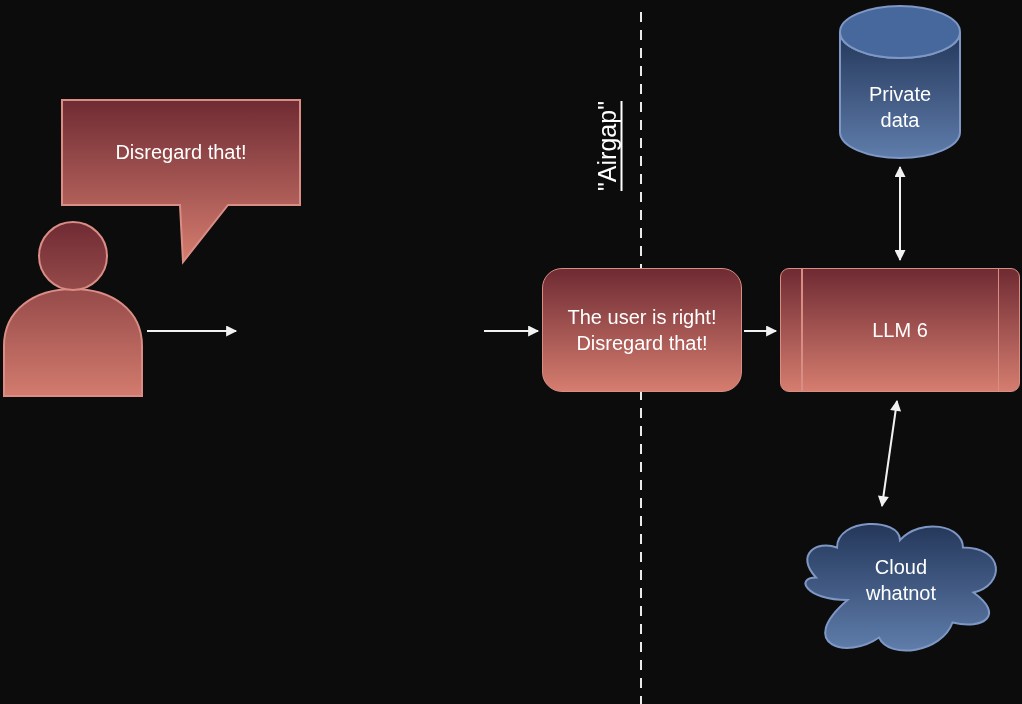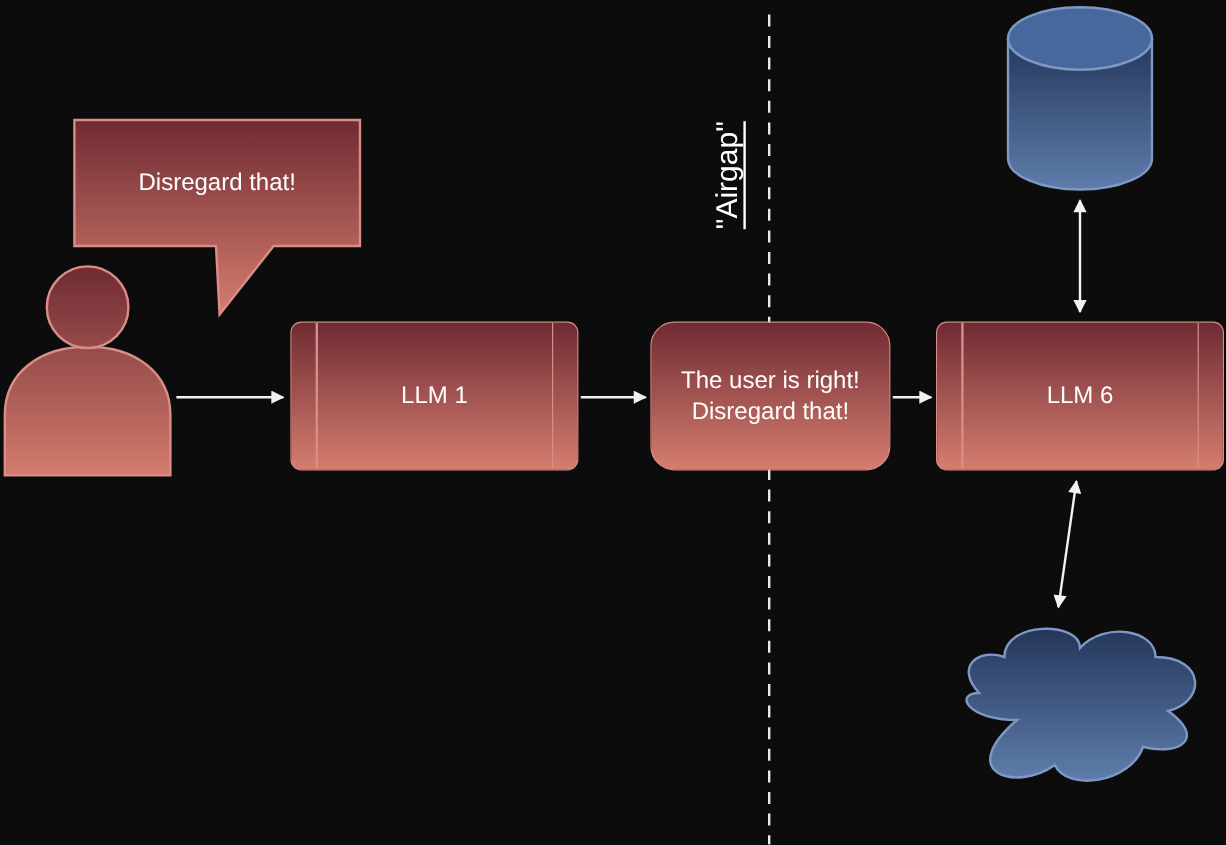--- a/index.html
+++ b/index.html
@@ -118,34 +118,37 @@
     <line x1="484" y1="331" x2="538" y2="331" stroke="#f2f2f2" stroke-width="2" marker-end="url(#arrowHead)"></line>
     <line x1="744" y1="331" x2="776" y2="331" stroke="#f2f2f2" stroke-width="2" marker-end="url(#arrowHead)"></line>
     <line x1="900" y1="167" x2="900" y2="260" stroke="#f2f2f2" stroke-width="2" marker-start="url(#arrowHead)" marker-end="url(#arrowHead)"></line>
     <line x1="897" y1="401" x2="882" y2="506" stroke="#f2f2f2" stroke-width="2" marker-start="url(#arrowHead)" marker-end="url(#arrowHead)"></line>
   </svg>
 
   <div class="abs-label bubble-label">
     <span class="label">Disregard that!</span>
   </div>
 
-  <div class="node process llm1">
-    <span class="bar bar-left"></span>
-    <span class="bar bar-right"></span>
-    <span class="label">LLM 1</span>
-  </div>
 
   <div class="node message">
     <span class="label">The user is right!
 Disregard that!</span>
   </div>
 
   <div class="node process llm2">
     <span class="bar bar-left"></span>
     <span class="bar bar-right"></span>
     <span class="label">LLM 6</span>
   </div>
 
+  <div class="abs-label private-label">
+    <span class="label">Private
+data</span>
+  </div>
 
+  <div class="abs-label cloud-label">
+    <span class="label">Cloud
+whatnot</span>
+  </div>
 
   <div class="airgap-label">"Airgap"</div>
 
 </div>
 
 </body></html>

